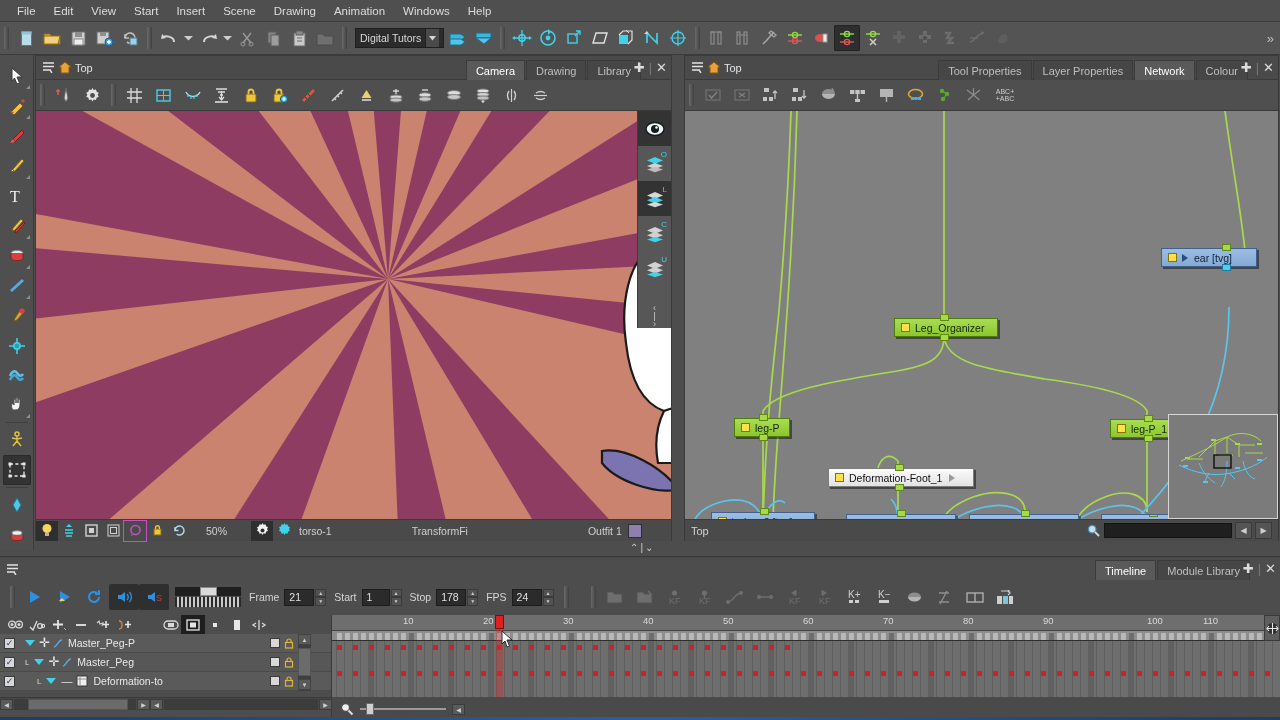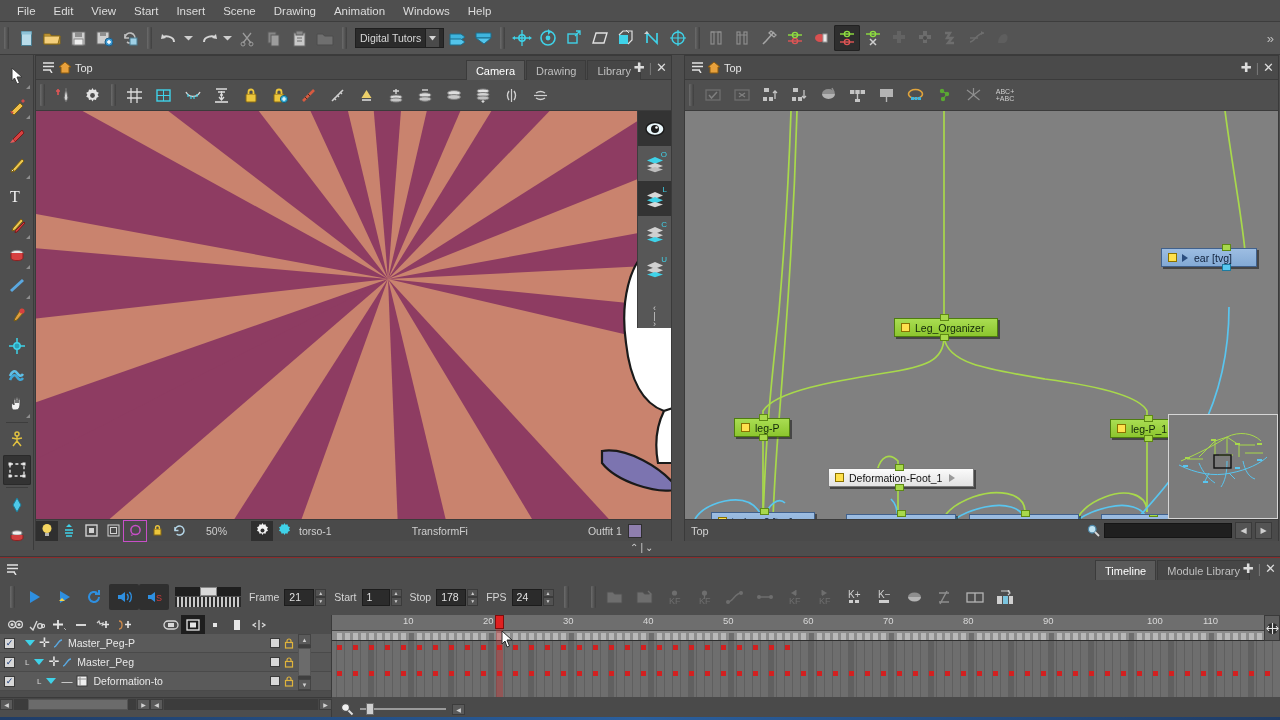--- a/index.html
+++ b/index.html
@@ -811,20 +811,26 @@
         <svg width="12" height="11" viewBox="0 0 12 11">
             <path d="M0 1h11M0 4.5h11M0 8h8M7 8l2 3" stroke="#e2e2e2" stroke-width="1.4" fill="none"></path>
           </svg>
         </div>
       <div class="ph-home">
         <svg width="14" height="13" viewBox="0 0 14 13">
             <path d="M7 1l6 5h-2v6H3V6H1z" fill="#e8a13c" stroke="#8a5a10"></path>
           </svg>
         </div>
       <div class="ph-title">Top</div>
+      <div class="tabs">
+        <div class="tab">Tool Properties</div>
+        <div class="tab">Layer Properties</div>
+        <div class="tab active">Network</div>
+        <div class="tab">Colour</div>
+      </div>
       <div class="ph-right">
         <span>✚</span>
         <span style="color:#777">|</span>
         <span>✕</span>
       </div>
     </div>
 
     <div class="viewtoolbar">
       <div class="grip"></div>
       <div class="vbtn">

